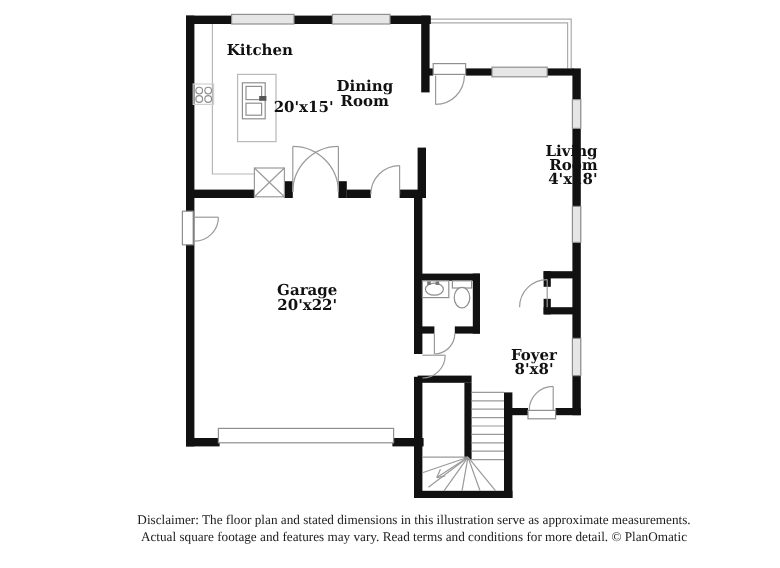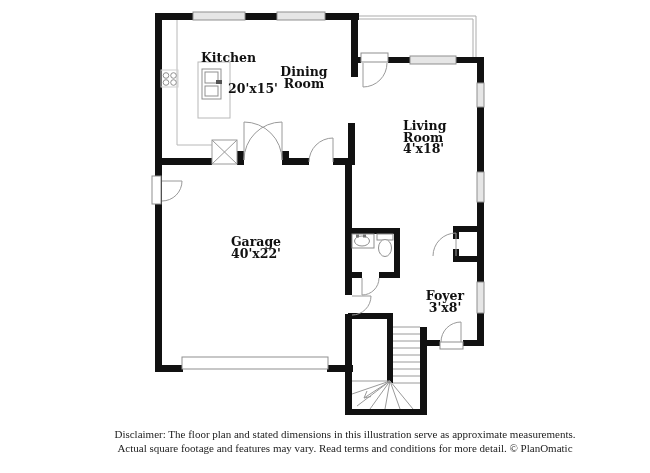--- a/index.html
+++ b/index.html
@@ -4,21 +4,21 @@
 <style>
   html,body{margin:0;padding:0;background:#fff;}
   .stage{position:relative;width:650px;height:473px;background:#ffffff;overflow:hidden;
          font-family:"DejaVu Serif",serif;}
   .plan-svg{position:absolute;left:0;top:0;}
   .lbl{position:absolute;color:#111;font:700 12.5px/11.5px "DejaVu Serif",serif;
        text-align:center;white-space:normal;}
   .lbl .nm,.lbl .dims{display:block;}
   .lbl .dims{white-space:nowrap;}
   .ctr{transform:translateX(-50%);}
-  .lbl-living{text-align:left;}
+  .lbl-living{text-align:right;margin-left:43px;}
   .disclaimer{position:absolute;left:0;top:427px;width:650px;text-align:center;
               color:#1c1c1c;font:400 11px/14px "Liberation Serif",serif;padding-left:20px;}
 </style>
 </head>
 <body>
 
 <div class="stage">
 
   <svg class="plan-svg" width="650" height="473" viewBox="0 0 650 473">
 
@@ -171,40 +171,40 @@
         <rect x="356" y="234.5" width="3" height="3" fill="#777777" stroke="none"></rect>
         <rect x="363" y="234.5" width="3" height="3" fill="#777777" stroke="none"></rect>
       </g>
       <g>
         <rect x="377" y="234" width="16" height="6" fill="#ffffff"></rect>
         <ellipse cx="385" cy="248" rx="6.5" ry="8.5" fill="#ffffff"></ellipse>
       </g>
     </g>
   </svg>
 
-  <div class="lbl" style="left:201px;top:36px;margin-top:16px;">
+  <div class="lbl" style="left:189px;top:36px;">
     <span class="nm">Kitchen</span>
   </div>
   <div class="lbl ctr" style="left:253px;top:83px;">
     <span class="dims">20'x15'</span>
   </div>
   <div class="lbl ctr" style="left:304px;top:66px;width:58px;text-align:center;">
     <span class="nm">Dining Room</span>
   </div>
   <div class="lbl lbl-living" style="left:403px;top:120px;width:52px;">
     <span class="nm">Living Room</span>
     <span class="dims">4'x18'</span>
   </div>
   <div class="lbl ctr" style="left:256px;top:236px;width:80px;">
     <span class="nm">Garage</span>
-    <span class="dims">40'x22'</span>
+    <span class="dims">20'x22'</span>
   </div>
   <div class="lbl ctr" style="left:445px;top:290px;width:70px;">
     <span class="nm">Foyer</span>
-    <span class="dims">3'x8'</span>
+    <span class="dims">8'x8'</span>
   </div>
 
   <div class="disclaimer">
     <div>Disclaimer: The floor plan and stated dimensions in this illustration serve as approximate measurements.</div>
     <div>Actual square footage and features may vary. Read terms and conditions for more detail. © PlanOmatic</div>
   </div>
 
 </div>
 
 </body></html>

